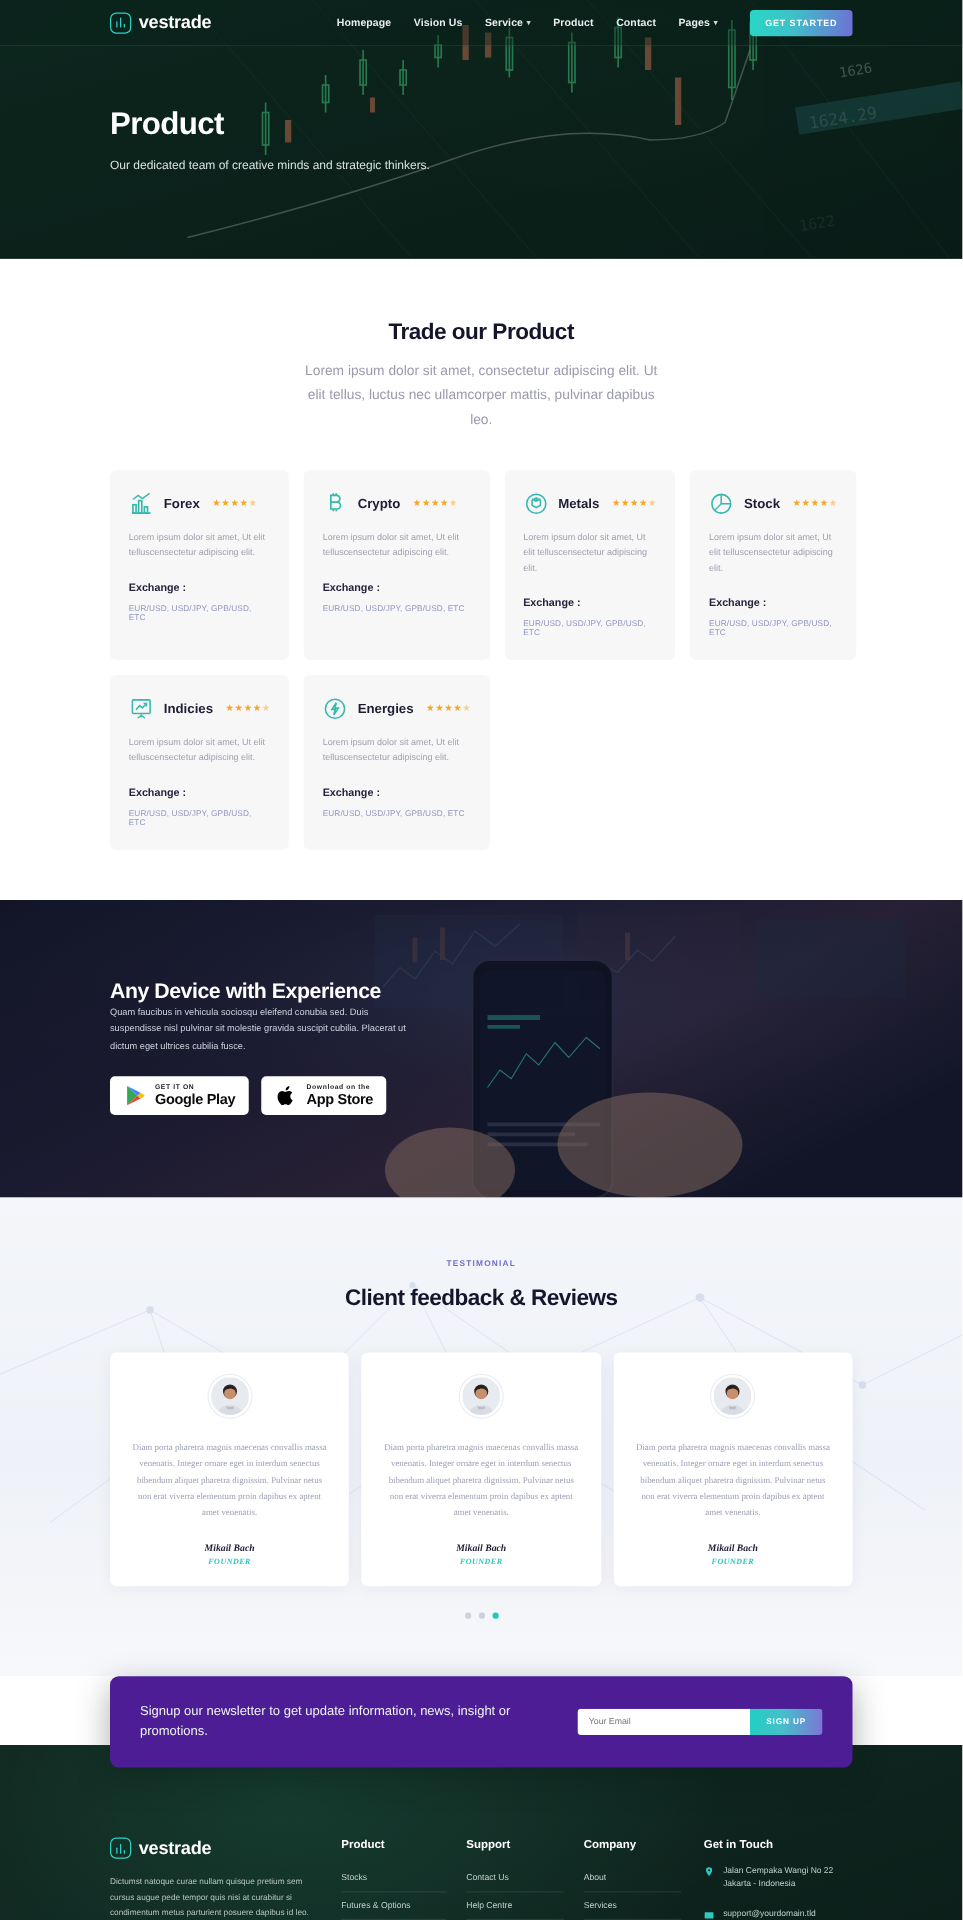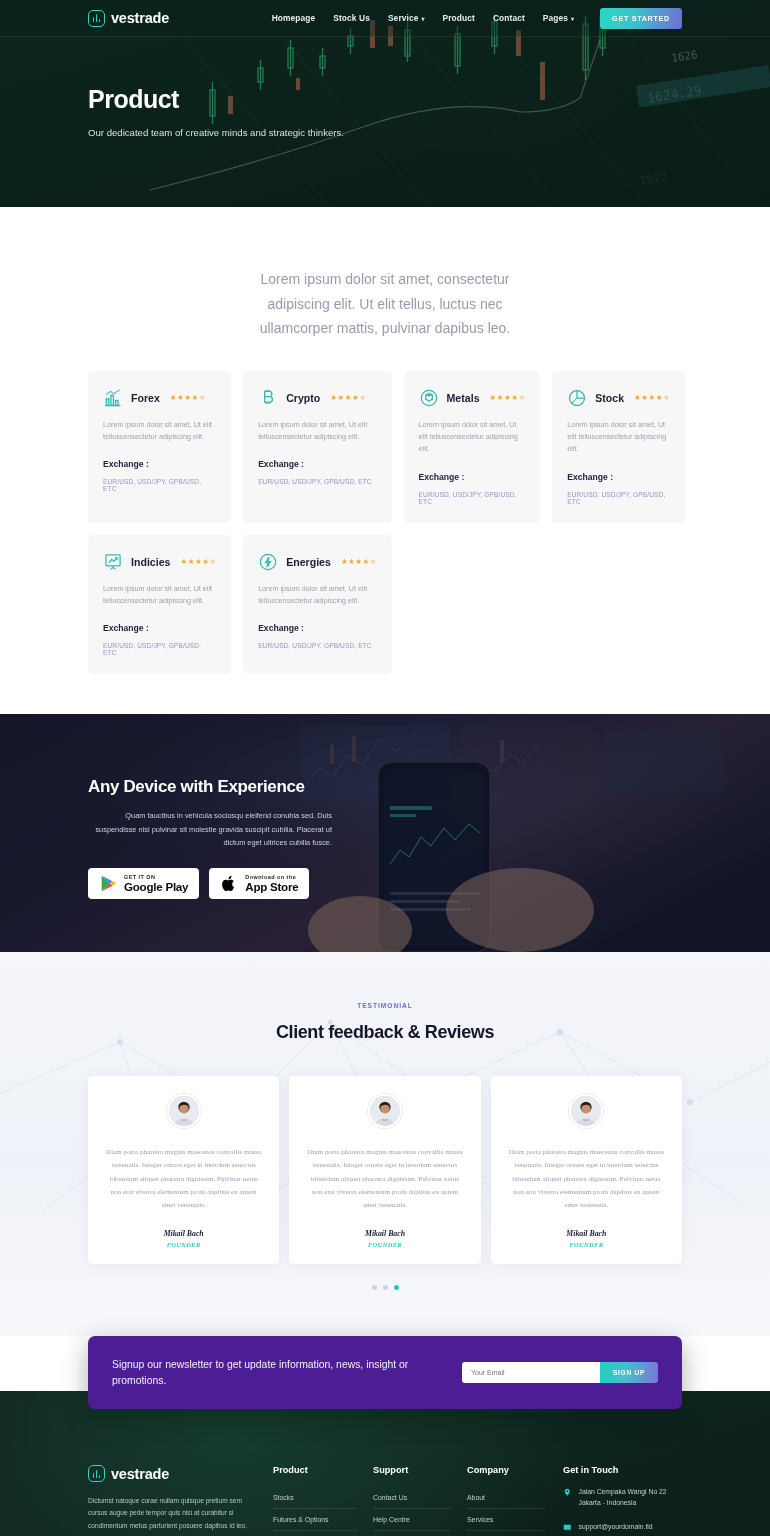--- a/index.html
+++ b/index.html
@@ -58,21 +58,21 @@
   }
 
   .hero-body { position: relative; z-index: 4; padding: 48px 88px 0; }
   .hero-title { color: #fff; font-size: 25px; font-weight: 700; letter-spacing: -.5px; }
   .hero-sub { color: #d7e2de; font-size: 9.6px; line-height: 1.65; margin-top: 11px; max-width: 270px; }
 
   
   .products { padding: 48px 88px 40px; background: #fff; }
   .sec-title { text-align: center; font-size: 18px; font-weight: 700; letter-spacing: -.4px; color: #14142b; }
   .sec-sub {
-    text-align: center; font-size: 14px; color: #9a9aae;
+    text-align: center; font-size: 11px; color: #9a9aae;
     line-height: 1.75; margin: 12px auto 0; max-width: 290px;
   }
   .card-grid { display: grid; grid-template-columns: repeat(4, 1fr); gap: 12px; margin-top: 30px; }
   .pcard { background: #f7f7f8; border-radius: 5px; padding: 17px 15px 18px; }
   .pcard-head { display: flex; align-items: center; gap: 8px; }
   .picon { width: 20px; height: 20px; color: #35b9ad; flex: 0 0 20px; }
   .picon svg { width: 100%; height: 100%; display: block; }
   .pname { font-size: 10.6px; font-weight: 600; color: #1d1d33; }
   .stars { display: flex; gap: .5px; margin-left: 2px; }
   .stars span { color: #f5a623; font-size: 7.5px; line-height: 1; }
@@ -82,21 +82,21 @@
   .plinks { font-size: 6.6px; color: #8f96c4; margin-top: 9px; letter-spacing: .1px; cursor: pointer; }
 
   
   .device {
     position: relative; height: 238px; overflow: hidden;
     background: linear-gradient(95deg, #181a2c 0%, #1d2035 30%, #2a2138 58%, #1a1b2b 100%);
   }
   .device-art { position: absolute; inset: 0; }
   .device-body { position: relative; z-index: 3; padding: 63px 88px 0; max-width: 420px; }
   .device-title { color: #fff; font-size: 17px; font-weight: 700; letter-spacing: -.35px; }
-  .device-text { color: #cdd2dd; font-size: 7.4px; line-height: 1.82; margin-top: 12px; max-width: 272px; text-align: right; }
+  .device-text { color: #cdd2dd; font-size: 7.4px; line-height: 1.82; max-width: 272px; }
   .stores { display: flex; gap: 10px; margin-top: 18px; }
   .store {
     background: #fff; border-radius: 4px; padding: 6px 11px;
     display: flex; align-items: flex-end; gap: 7px; cursor: pointer;
   }
   .store-ic { width: 18px; height: 19px; display: block; }
   .store-t { line-height: 1.12; }
   .store-small { font-size: 5.4px; color: #1c1c1c; letter-spacing: .5px; display: block; font-weight: 600; }
   .store-big { font-size: 11.6px; color: #0b0b0b; font-weight: 600; display: block; letter-spacing: -.25px; }
 
@@ -241,21 +241,21 @@
             <i></i>
             <i></i>
           </span>
         <span class="brand-name">vestrade</span>
       </div>
       <div class="nav-links">
         <a class="nav-link">
             <span>Homepage</span>
           </a>
         <a class="nav-link">
-            <span>Stock Us</span>
+            <span>Vision Us</span>
           </a>
         <a class="nav-link">
             <span>Service</span>
             <span class="caret">▾</span>
           </a>
         <a class="nav-link">
             <span>Product</span>
           </a>
         <a class="nav-link">
             <span>Contact</span>
@@ -268,20 +268,21 @@
       </div>
     </nav>
 
     <div class="hero-body">
       <h1 class="hero-title">Product</h1>
       <p class="hero-sub">Our dedicated team of creative minds and strategic thinkers.</p>
     </div>
   </section>
 
   <section class="products">
+    <h2 class="sec-title">Trade our Product</h2>
     <p class="sec-sub">Lorem ipsum dolor sit amet, consectetur adipiscing elit. Ut elit tellus, luctus nec ullamcorper mattis, pulvinar dapibus leo.</p>
 
     <div class="card-grid">
 
       <div class="pcard">
         <div class="pcard-head">
           <span class="picon">
             <svg viewBox="0 0 24 24" fill="none" stroke="currentColor" stroke-width="1.6">
                 <path d="M3 21h18"></path>
                 <rect x="4" y="13" width="3" height="8"></rect>

